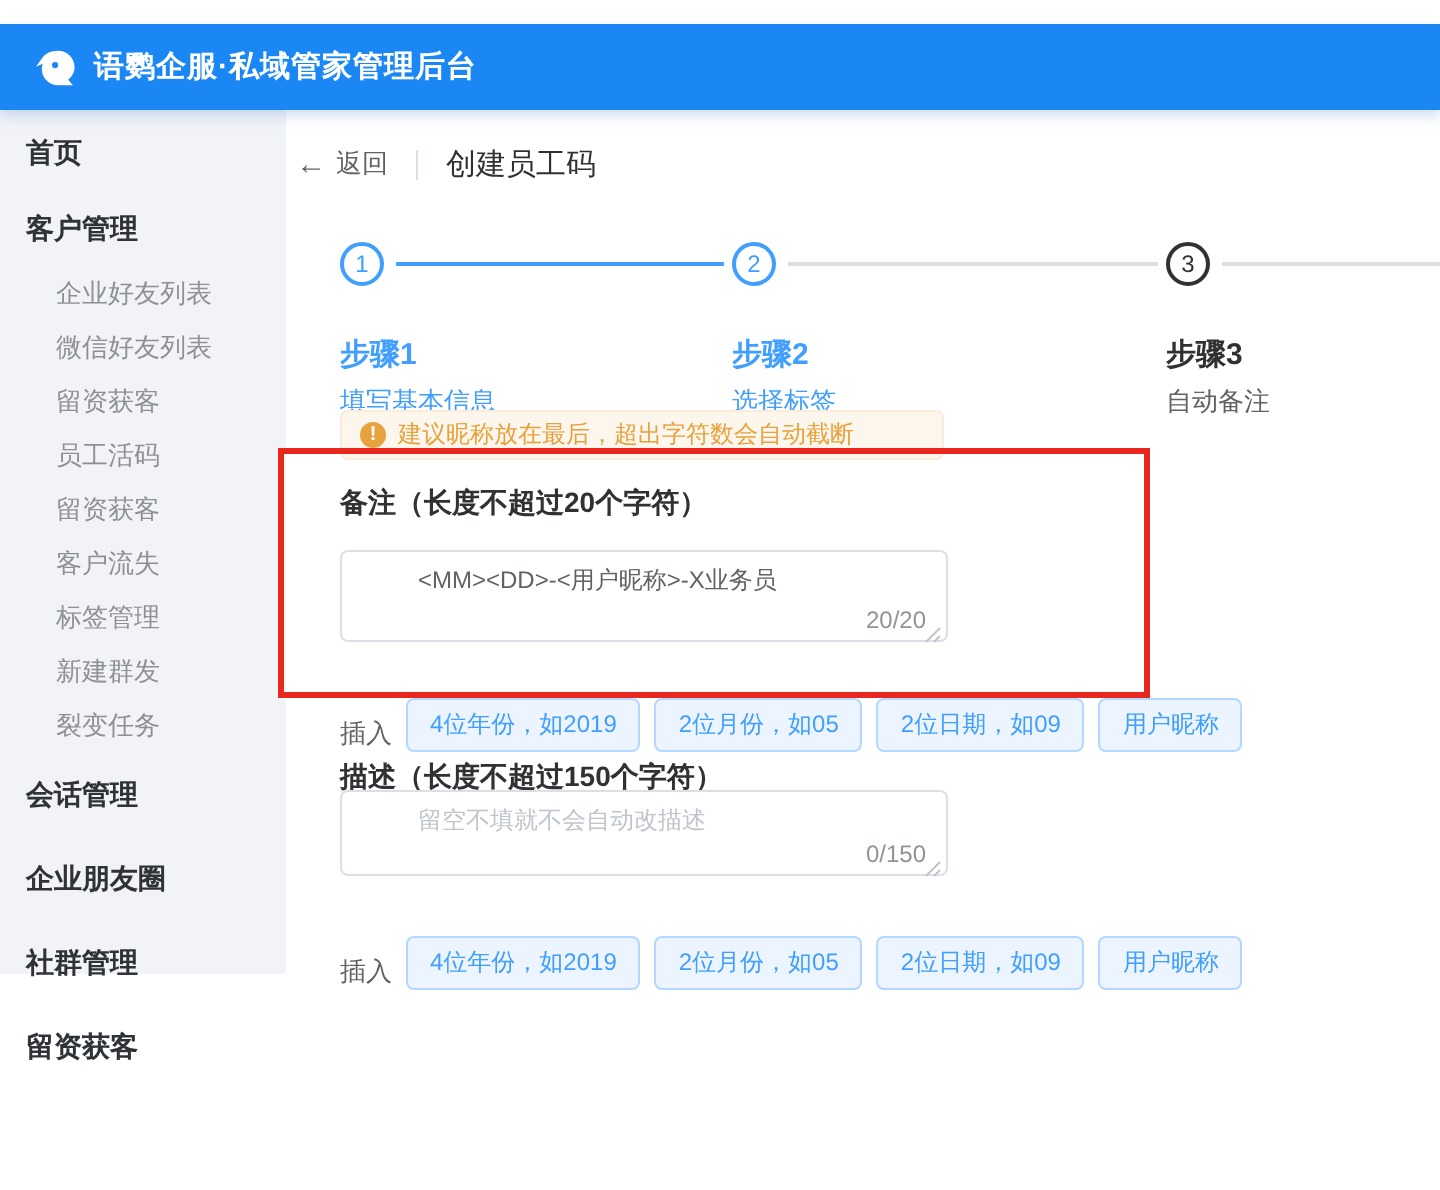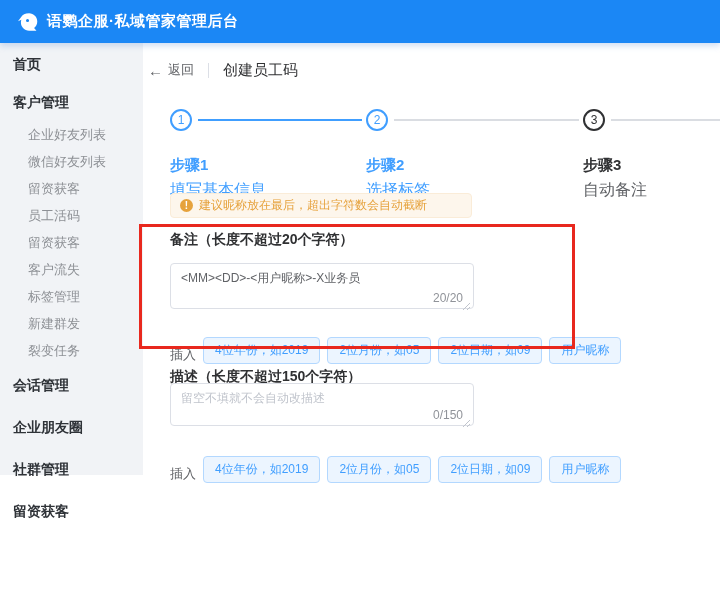--- a/index.html
+++ b/index.html
@@ -1,21 +1,21 @@
 <!DOCTYPE html>
 <html><head>
 <meta charset="utf-8">
 <style>
   html,body{margin:0;padding:0;background:#fff;}
   .page{position:relative;width:720px;height:595px;overflow:hidden;background:#fff;
         font-family:"Liberation Sans","DejaVu Sans",sans-serif;}
   
   .app-header{height:43px;background:#1b87f5;display:flex;align-items:center;
               padding-left:17px;gap:8px;box-shadow:0 3px 6px rgba(120,160,220,.35);
-              position:relative;z-index:2;}
+              position:relative;z-index:2;margin-top:12px;}
   .logo{width:22px;height:20px;display:flex;align-items:center;}
   .app-title{color:#fff;font-size:15px;font-weight:700;letter-spacing:.5px;}
   
   .layout{display:flex;height:432px;}
   .sidebar{width:143px;background:#f1f3f6;box-sizing:border-box;padding-top:2px;flex:none;}
   .side-top{height:42px;line-height:42px;padding-left:13px;font-size:14px;font-weight:700;
             color:#2f3338;cursor:pointer;}
   .sidebar .side-top:nth-child(1),.sidebar .side-top:nth-child(2){height:38px;line-height:38px;}
   .side-sub{height:27px;line-height:27px;padding-left:28px;font-size:13px;color:#8d9095;cursor:pointer;}
   .main{flex:1;position:relative;background:#fff;}
@@ -26,41 +26,41 @@
   .vdivider{width:1px;height:15px;background:#dcdfe6;margin:0 14px;}
   .page-title{font-size:15px;color:#303133;font-weight:500;}
   
   .steps{position:absolute;top:66px;left:27px;right:0;height:66px;}
   .step{position:absolute;top:0;width:190px;}
   .step.s1{left:0}.step.s2{left:196px}.step.s3{left:413px}
   .step-circle{width:22px;height:22px;border-radius:50%;border:2px solid;box-sizing:border-box;
                display:flex;align-items:center;justify-content:center;font-size:12px;background:#fff;
                position:relative;z-index:1;}
   .step-title{margin-top:25px;font-size:15px;font-weight:600;}
-  .step-desc{margin-top:5px;font-size:16px;}
+  .step-desc{margin-top:5px;font-size:13px;}
   .step--done .step-circle{border-color:#409eff;color:#409eff;}
   .step--done .step-title,.step--done .step-desc{color:#409eff;}
   .step--current .step-circle{border-color:#303133;color:#303133;}
   .step--current .step-title{color:#303133;}
   .step--current .step-desc{color:#606266;}
   .step-line{position:absolute;top:10px;height:2px;background:#dadde2;}
   .line1{left:28px;width:164px;background:#409eff;}
   .line2{left:224px;width:185px;}
   .line3{left:441px;right:0;}
   
   .alert{position:absolute;top:150px;left:27px;width:302px;height:25px;box-sizing:border-box;
          background:#fdf6ec;border:1px solid #faecd8;border-radius:4px;display:flex;
          align-items:center;padding:0 9px;gap:6px;font-size:12px;color:#e6a23c;}
   .alert-icon{width:13px;height:13px;border-radius:50%;background:#e6a23c;color:#fff;
               font-size:10px;line-height:13px;text-align:center;flex:none;font-weight:700;}
   
   .field-label{position:absolute;left:27px;font-size:14px;font-weight:700;color:#303133;}
   .lbl-remark{top:188px;} .lbl-desc{top:325px;}
   .ta-wrap{position:absolute;left:27px;width:304px;box-sizing:border-box;border:1px solid #dcdfe6;
-           border-radius:4px;background:#fff;}
+           border-radius:4px;background:#fff;padding-left:28px;}
   .ta-remark{top:220px;height:46px;} .ta-desc{top:340px;height:43px;}
   .ta-wrap textarea{width:100%;height:100%;border:none;resize:none;outline:none;background:transparent;
            padding:6px 10px;font-size:12px;color:#606266;box-sizing:border-box;font-family:inherit;}
   .ta-wrap textarea::placeholder{color:#c0c4cc;}
   .counter{position:absolute;right:10px;bottom:3px;font-size:12px;color:#909399;background:#fff;padding-left:4px;}
   .resize-icon{position:absolute;right:2px;bottom:2px;width:9px;height:9px;}
   .insert-row{position:absolute;left:27px;display:flex;align-items:flex-end;gap:7px;
               font-size:13px;color:#606266;margin-top:20px;}
   .ins1{top:274px;} .ins2{top:393px;}
   .insert-btn{height:25px;padding:0 11px;background:#ecf5ff;border:1px solid #b3d8ff;color:#409eff;

